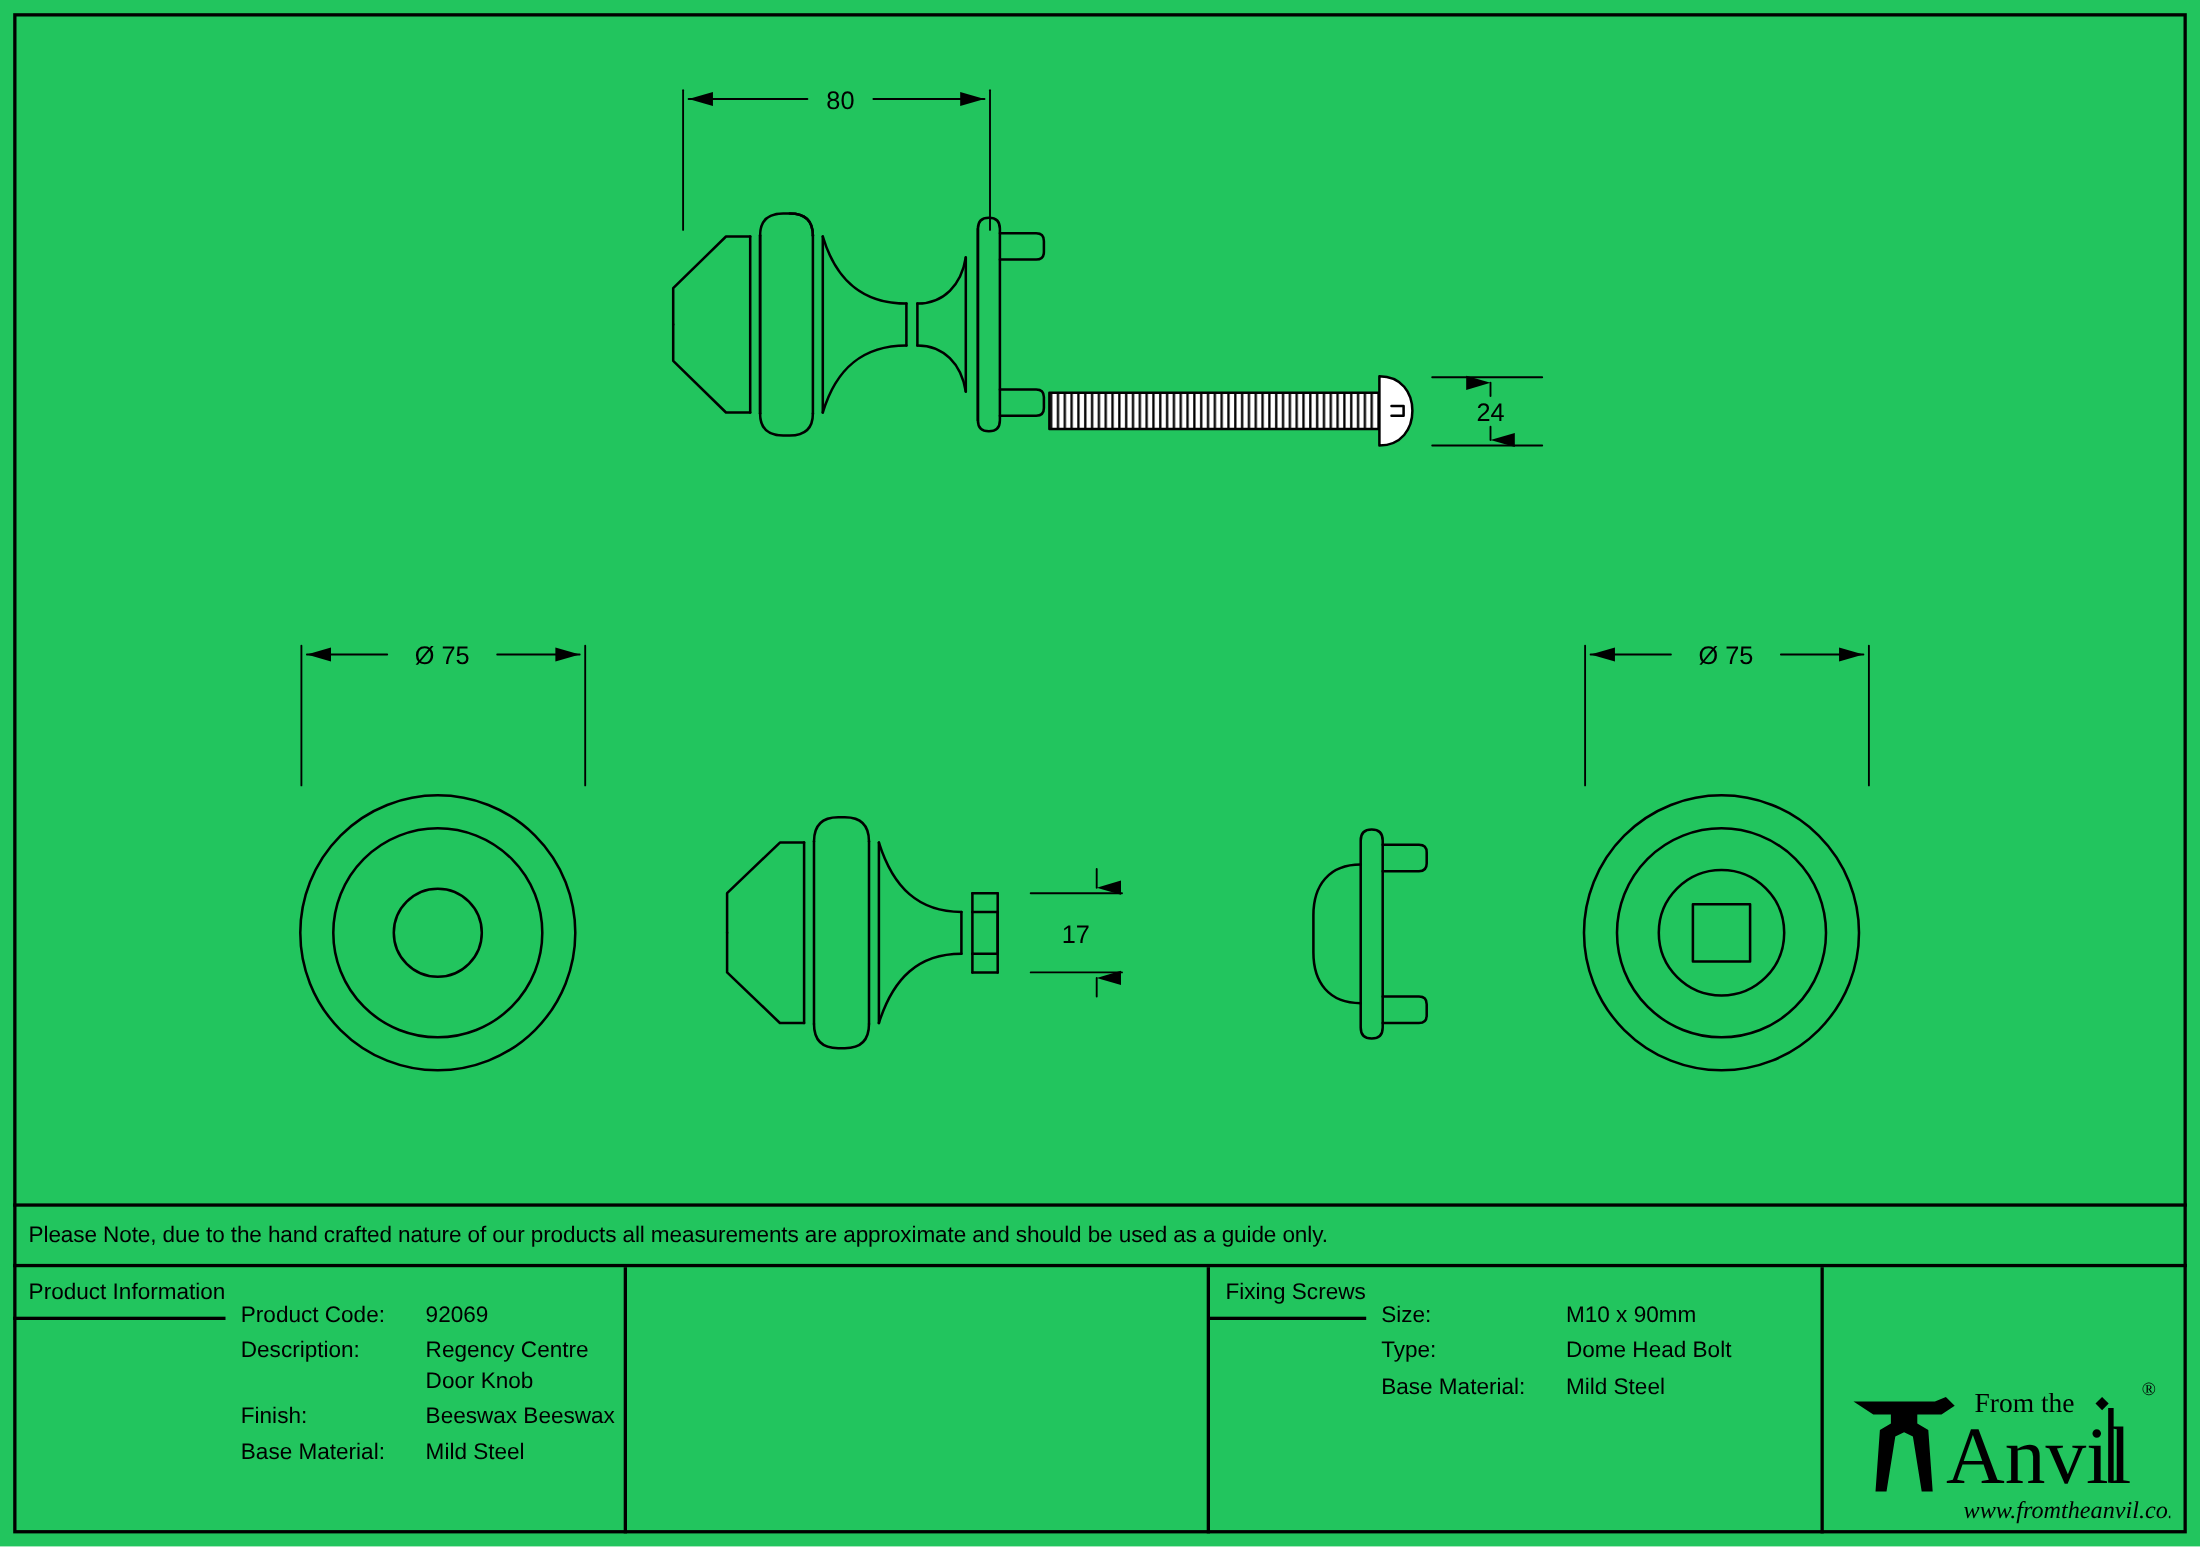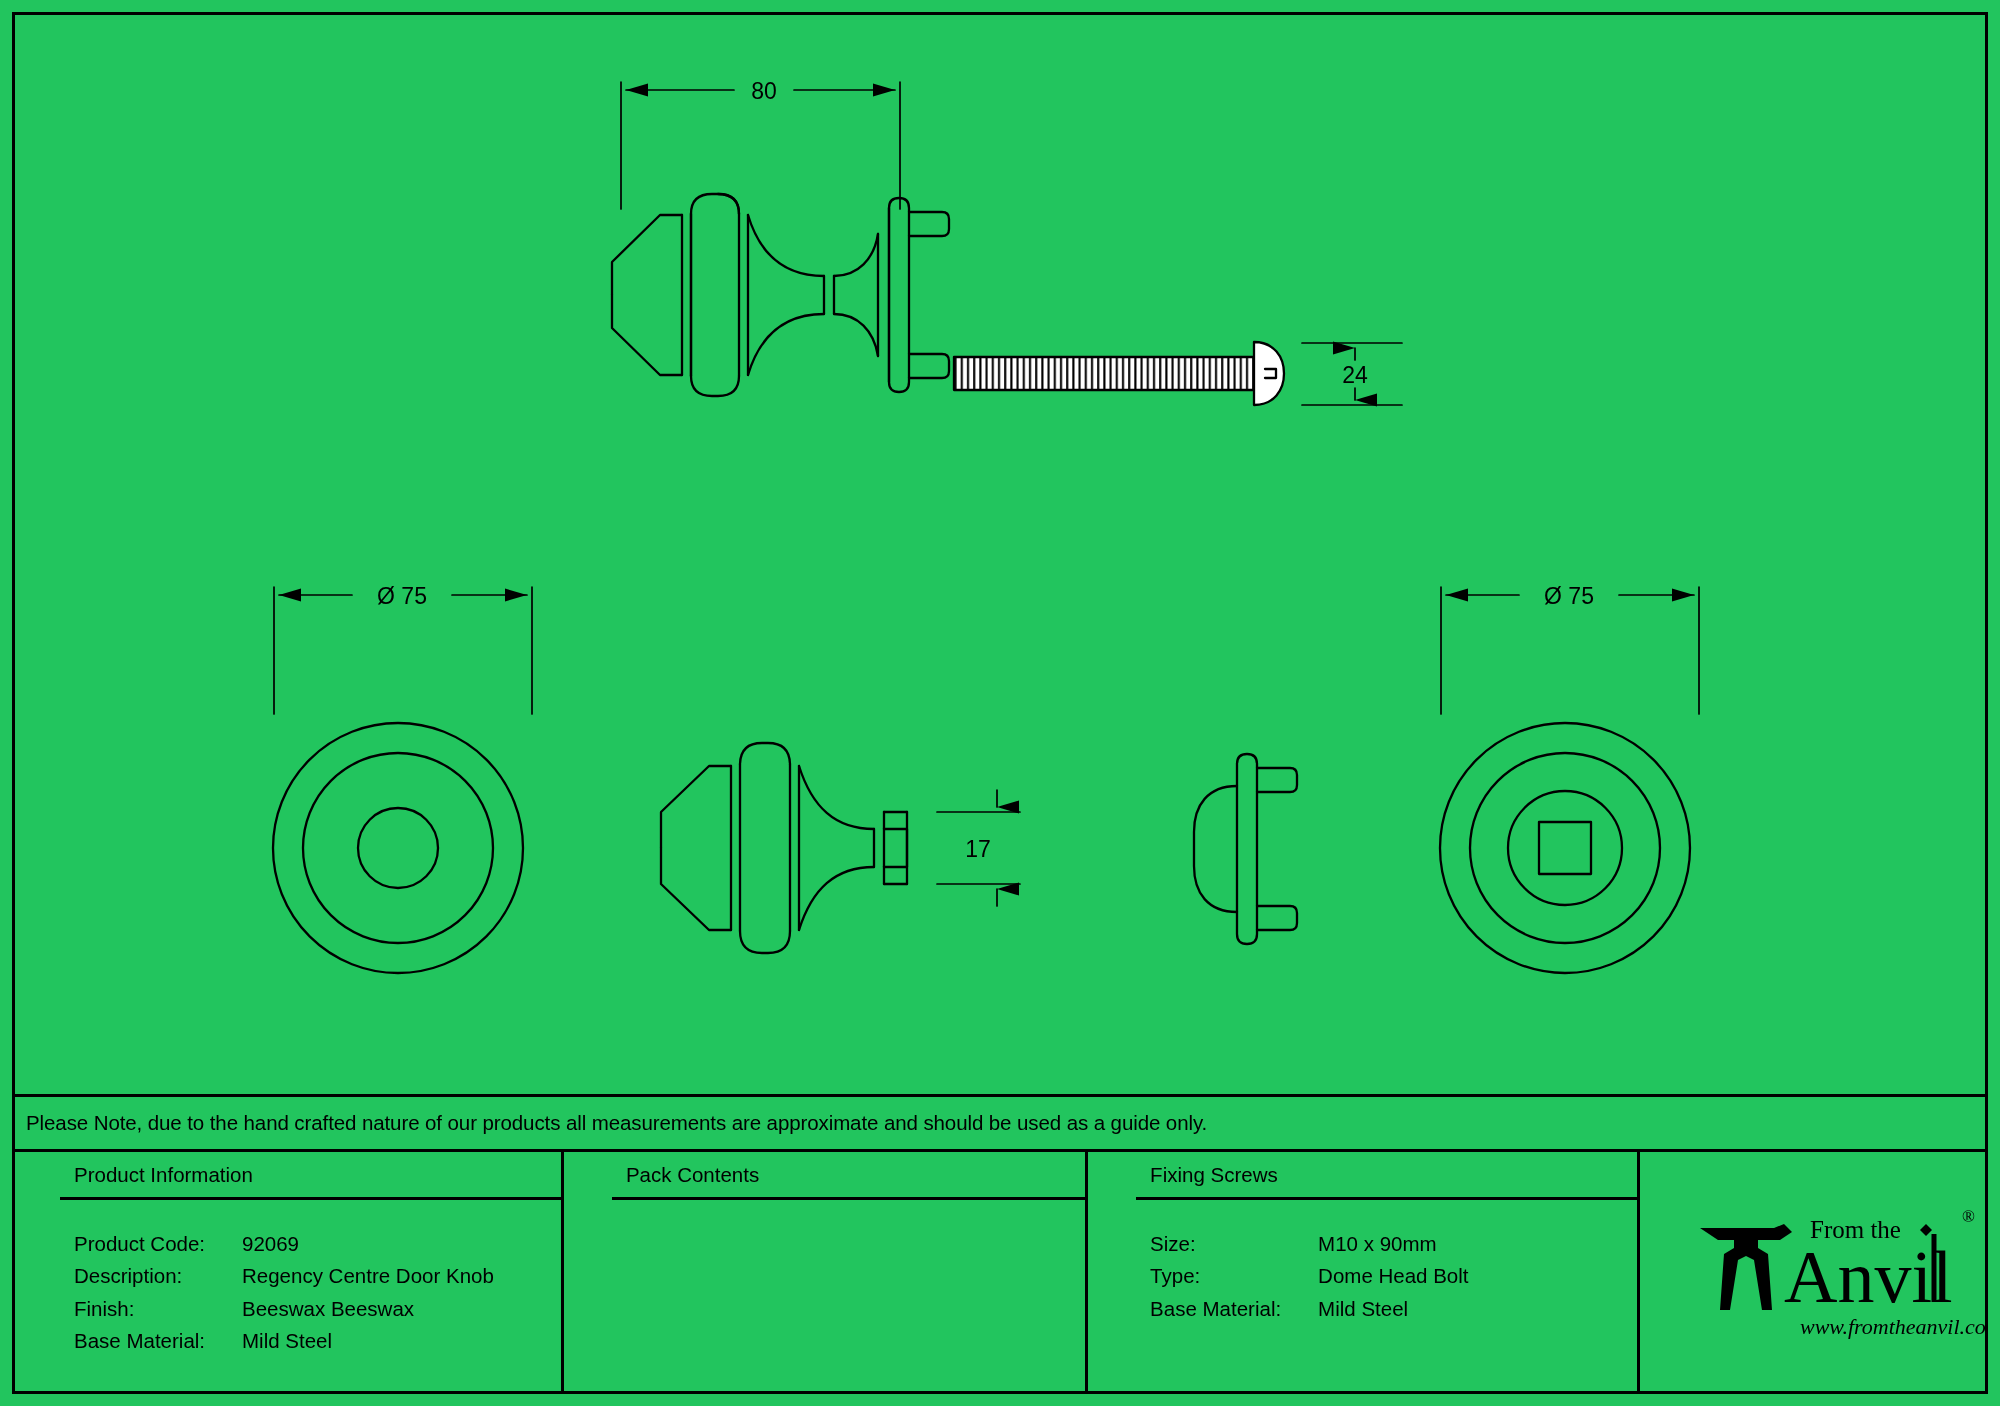--- a/index.html
+++ b/index.html
@@ -57,22 +57,20 @@
     position:absolute;
     left:12px; top:1152px;
     width:1976px; height:242px;
     box-sizing:border-box;
     display:flex;
   }
   .col{
     box-sizing:border-box;
     border-right:3px solid #000;
     display:flex;
-    flex-direction:column;
-    padding-left:48px;
   }
   .col:last-child{border-right:none;}
   .col-product{width:558px;}
   .col-pack{width:530px;}
   .col-screws{width:558px;}
   .col-logo{flex:1;}
   .col-head{
     height:48px;
     box-sizing:border-box;
     border-bottom:3px solid #000;
@@ -296,21 +294,20 @@
           <div class="v">Beeswax Beeswax</div>
         </div>
         <div class="kv">
           <div class="k">Base Material:</div>
           <div class="v">Mild Steel</div>
         </div>
       </div>
     </div>
 
     <div class="col col-pack">
-      <div class="col-head">Pack Contents</div>
     </div>
 
     <div class="col col-screws">
       <div class="col-head">Fixing Screws</div>
       <div class="col-body">
         <div class="kv">
           <div class="k">Size:</div>
           <div class="v">M10 x 90mm</div>
         </div>
         <div class="kv">

